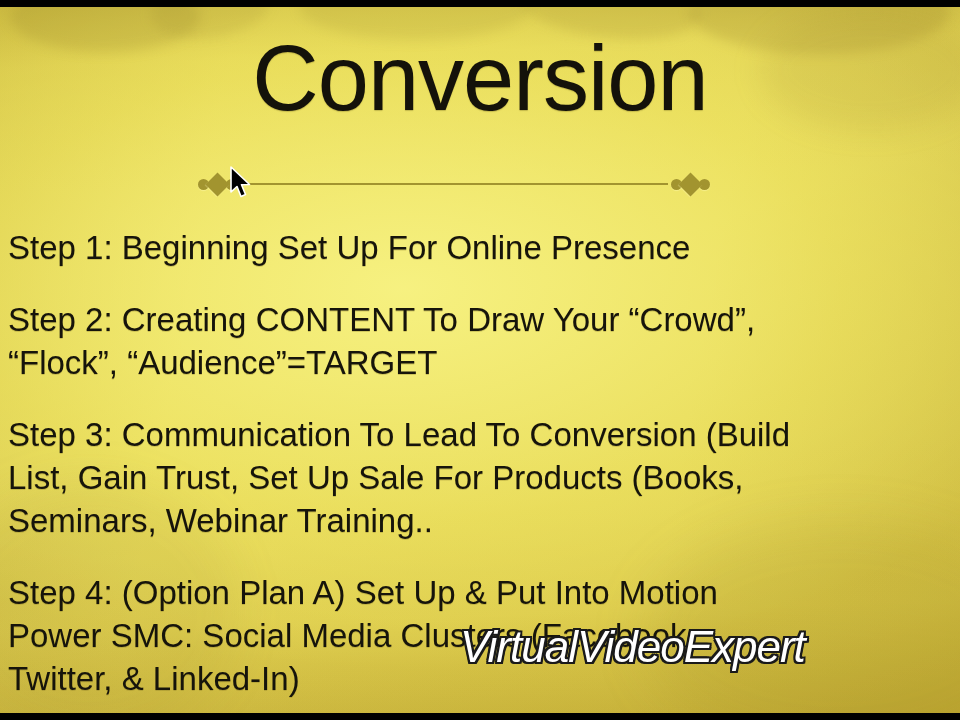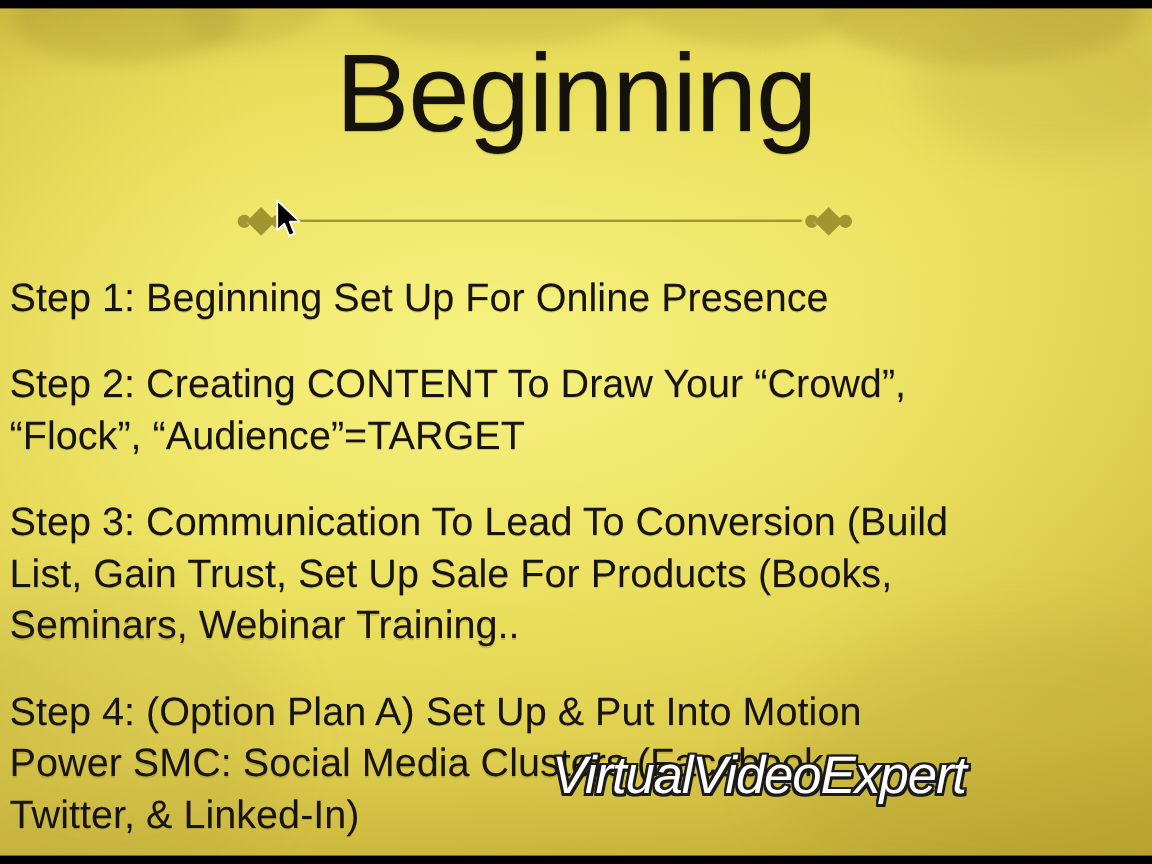--- a/index.html
+++ b/index.html
@@ -154,21 +154,21 @@
   <div class="texture tx2"></div>
   <div class="texture tx3"></div>
   <div class="texture tx4"></div>
   <div class="texture tx5"></div>
   <div class="texture tx6"></div>
   <div class="texture tx7"></div>
   <div class="texture tx8"></div>
 
   <div class="letterbox top"></div>
 
-  <div id="title">Beginning</div>
+  <div id="title">Conversion</div>
 
   <div id="divider">
     <span class="orn-dot"></span>
     <span class="orn-diamond"></span>
     <span class="orn-dot"></span>
     <span class="orn-rule"></span>
     <span class="orn-dot"></span>
     <span class="orn-diamond"></span>
     <span class="orn-dot"></span>
   </div>

